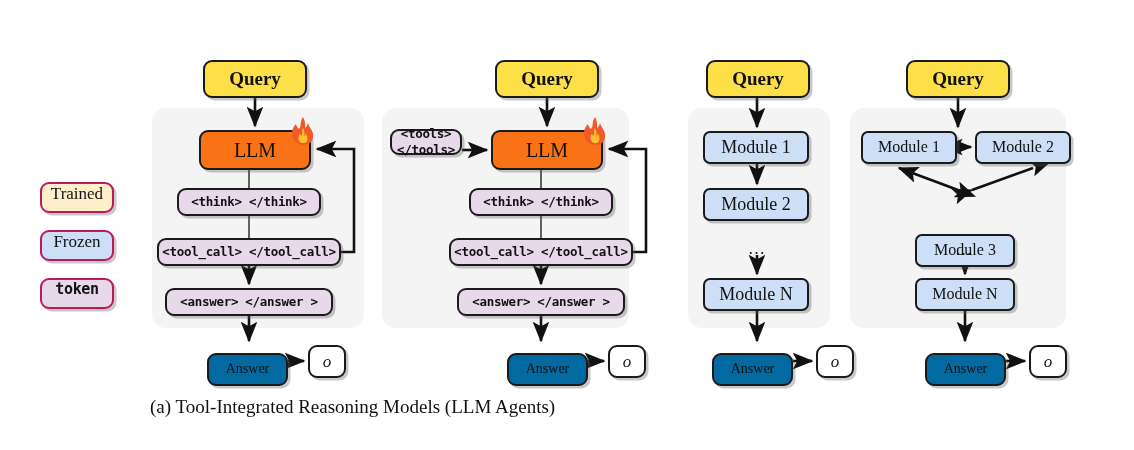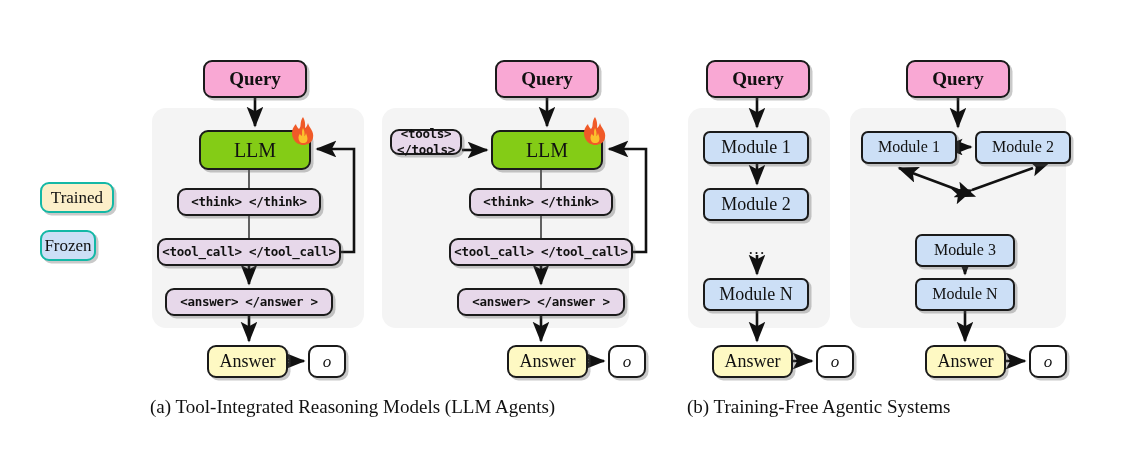--- a/index.html
+++ b/index.html
@@ -8,33 +8,33 @@
   #stage{position:absolute;left:0;top:0;width:1134px;height:450px;}
 
   
   .node{position:absolute;box-sizing:border-box;border:2px solid #1a1a1a;
         border-radius:9px;display:flex;align-items:center;justify-content:center;
         text-align:center;line-height:1.05;background:#fff;
         box-shadow:2.5px 2.5px 0 rgba(90,90,90,.33);z-index:5;}
   .serif{font-family:"Liberation Serif", serif;}
   .mono{font-family:"DejaVu Sans Mono", monospace;font-weight:700;letter-spacing:-0.3px;}
 
-  .q-box{background:#f9a8d4;font-weight:700;font-size:19px;}
-  .llm-box{background:#84cc16;font-size:20px;}
+  .q-box{background:#fde047;font-weight:700;font-size:19px;}
+  .llm-box{background:#f97316;font-size:20px;}
   .tok-box{background:#e7d8ea;font-size:12.5px;}
   .mod-box{background:#ccdff6;font-size:18px;border-radius:7px;}
-  .ans-box{background:#fef9c3;font-size:18px;}
+  .ans-box{background:#0369a1;font-size:14px;margin-top:8px;}
   .o-box{background:#ffffff;font-size:17px;font-style:italic;}
 
   
   .panel{position:absolute;background:#f4f4f4;border-radius:14px;z-index:1;}
 
   
-  .legend-box{position:absolute;box-sizing:border-box;border:2px solid #14b8a6;
-        border-radius:9px;display:flex;align-items:center;justify-content:center;
+  .legend-box{position:absolute;box-sizing:border-box;border:2px solid #be185d;
+        border-radius:9px;display:flex;align-items:flex-start;justify-content:center;
         box-shadow:2.5px 2.5px 0 rgba(90,90,90,.33);z-index:5;}
   .lg-trained{background:#fcefc9;font-size:17px;}
   .lg-frozen{background:#ccdff6;font-size:17px;}
   .lg-token{background:#e7d8ea;font-size:15px;}
 
   
   .caption{position:absolute;font-family:"Liberation Serif", serif;
            font-size:19px;white-space:nowrap;z-index:6;}
 
   
@@ -48,22 +48,25 @@
             z-index:4;pointer-events:none;overflow:visible;}
 </style>
 </head>
 <body>
 
 <div id="stage">
 
   <div class="legend-box lg-trained serif" style="left:40px;top:182px;width:74px;height:31px;">
     <span>Trained</span>
   </div>
-  <div class="legend-box lg-frozen serif" style="left:40px;top:230px;width:56px;height:31px;">
+  <div class="legend-box lg-frozen serif" style="left:40px;top:230px;width:74px;height:31px;">
     <span>Frozen</span>
+  </div>
+  <div class="legend-box lg-token mono" style="left:40px;top:278px;width:74px;height:31px;">
+    <span>token</span>
   </div>
 
   <div class="panel" style="left:152px;top:108px;width:212px;height:220px;"></div>
   <div class="panel" style="left:382px;top:108px;width:247px;height:220px;"></div>
   <div class="panel" style="left:688px;top:108px;width:142px;height:220px;"></div>
   <div class="panel" style="left:850px;top:108px;width:216px;height:220px;"></div>
 
   <div class="node q-box serif" style="left:203px;top:60px;width:104px;height:38px;">
     <span>Query</span>
   </div>
@@ -219,15 +222,14 @@
       <line x1="961" y1="147" x2="971" y2="147" stroke-width="2.6" marker-end="url(#ah)" marker-start="url(#ahstart)"></line>
       <line x1="958" y1="190" x2="899" y2="168" stroke-width="2.6" marker-end="url(#ah)" marker-start="url(#ahstart)"></line>
       <line x1="972" y1="190" x2="1033" y2="168" stroke-width="2.6" marker-end="url(#ahstart)" marker-start="url(#ah)"></line>
       <line x1="965" y1="256" x2="965" y2="274" stroke-width="2.6" marker-end="url(#ah)"></line>
       <line x1="965" y1="311" x2="965" y2="341" stroke-width="2.6" marker-end="url(#ah)"></line>
       <line x1="1006" y1="361" x2="1025" y2="361" stroke-width="2.6" marker-end="url(#ah)"></line>
     </g>
   </svg>
 
   <div class="caption" style="left:150px;top:396px;">(a) Tool-Integrated Reasoning Models (LLM Agents)</div>
-  <div class="caption" style="left:687px;top:396px;">(b) Training-Free Agentic Systems</div>
 
 </div>
 
 </body></html>

